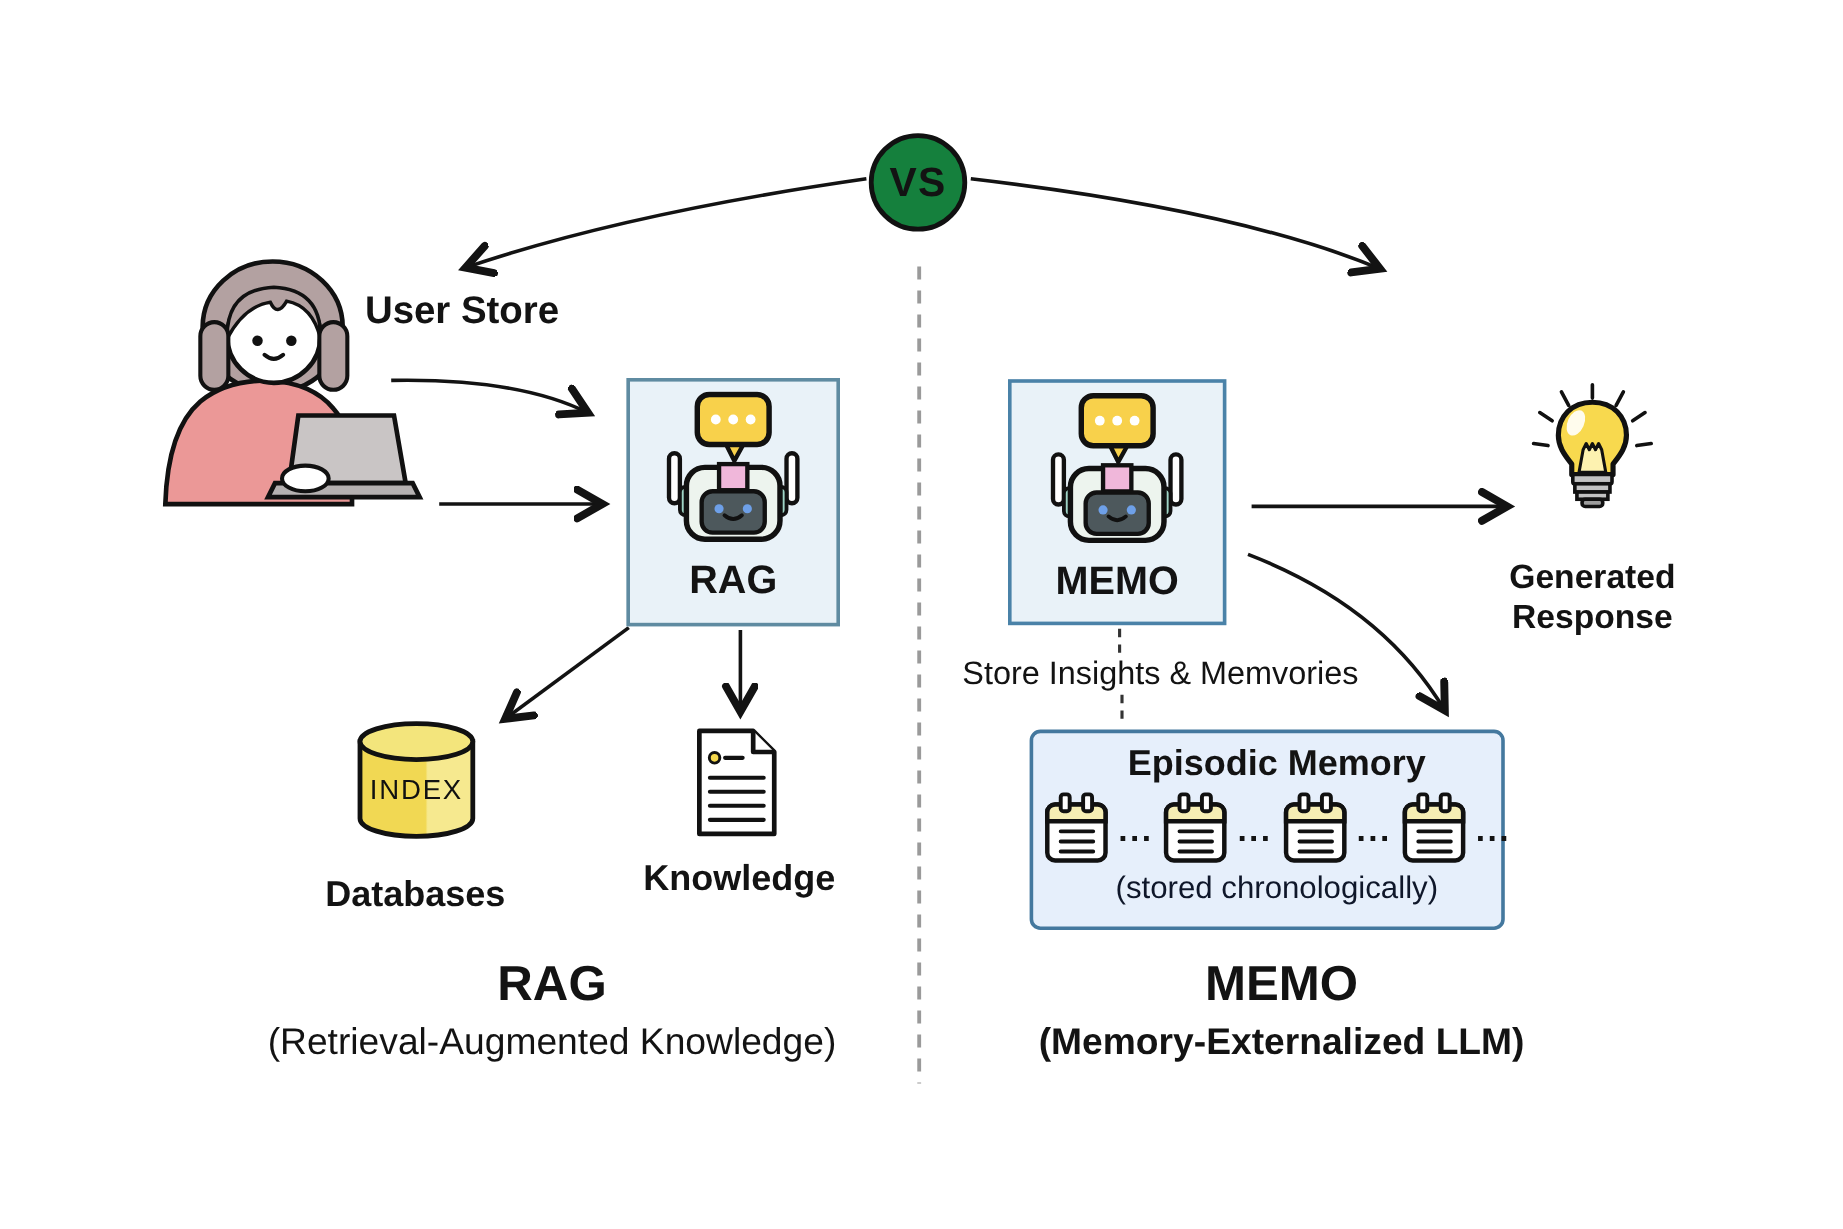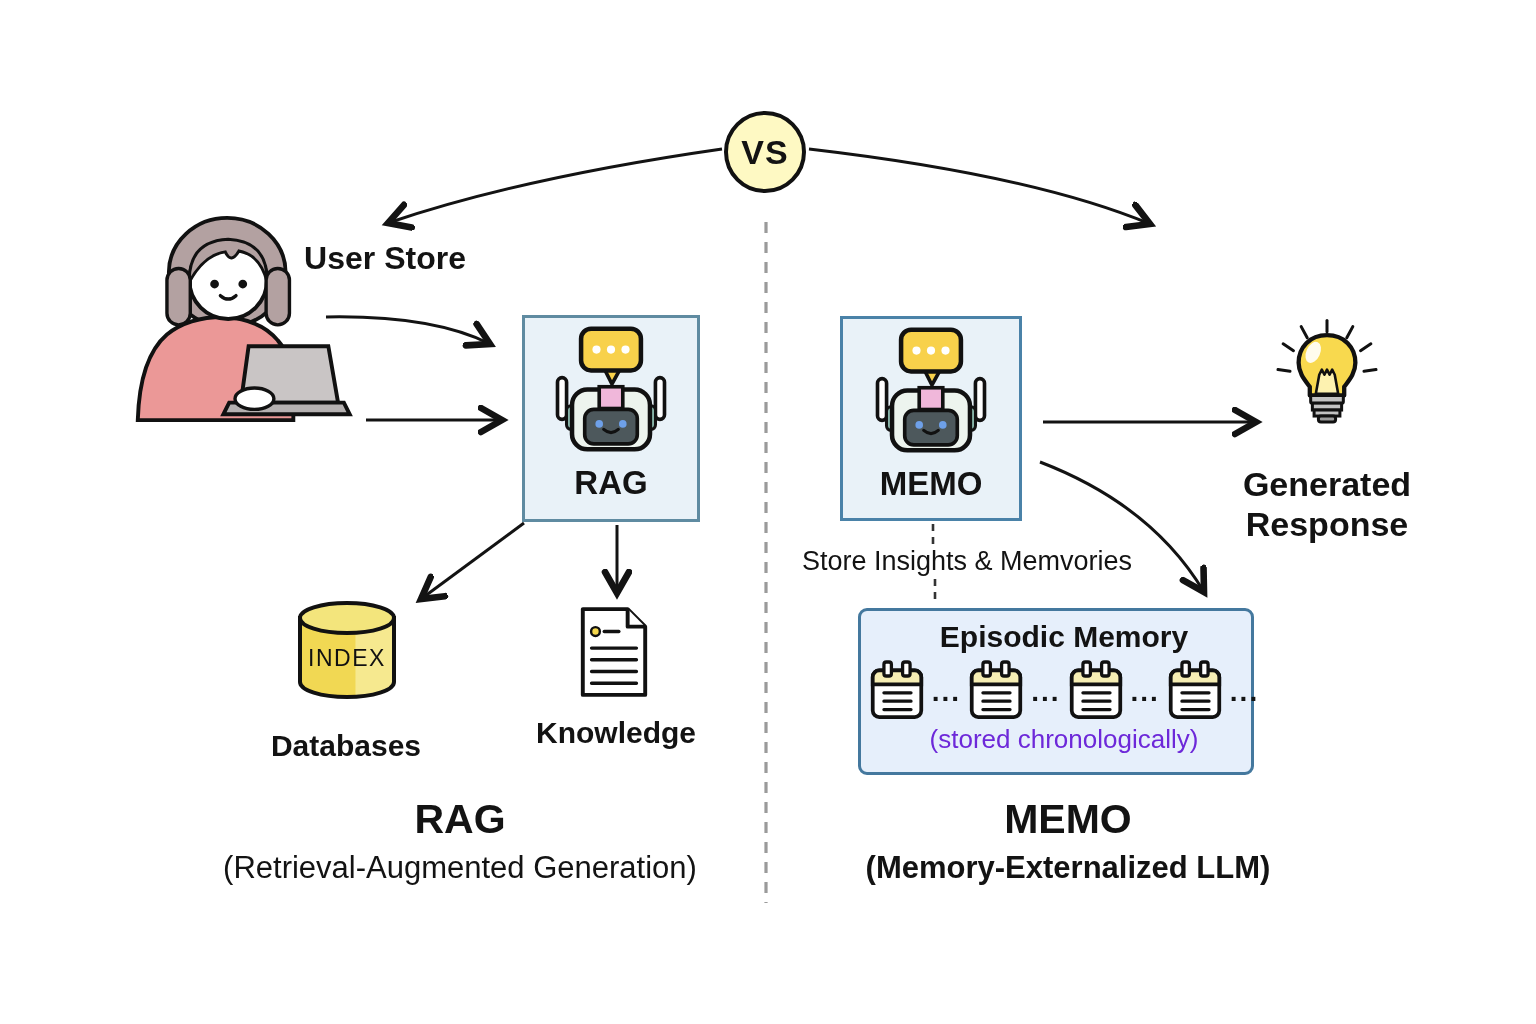--- a/index.html
+++ b/index.html
@@ -5,21 +5,21 @@
   html,body{margin:0;padding:0;background:#fff;}
   .canvas{
     position:relative;width:1536px;height:1024px;background:#ffffff;overflow:hidden;
     font-family:"Liberation Sans",sans-serif;color:#131313;
   }
   .abs{position:absolute;}
   svg text{font-family:"Liberation Sans",sans-serif;}
   .vs-badge{
     left:724px;top:111px;width:82px;height:82px;border:4px solid #111;border-radius:50%;
     display:flex;align-items:center;justify-content:center;font-size:34px;font-weight:700;
-    letter-spacing:1px;background:#fef9c3;box-sizing:border-box;
+    letter-spacing:1px;background:#15803d;box-sizing:border-box;
   }
   .label{white-space:nowrap;}
   .user-query{left:270px;top:240px;width:230px;text-align:center;font-size:32px;font-weight:700;}
   .agent-box{
     background:#e9f2f8;border:3px solid #5f8ba1;box-sizing:border-box;
     display:flex;flex-direction:column;align-items:center;padding-top:8px;
   }
   .rag-box{left:522px;top:315px;width:178px;height:207px;}
   .memo-box{left:840px;top:316px;width:182px;height:205px;border-color:#4a82a8;}
   .agent-label{font-size:33px;font-weight:700;margin-top:2px;}
@@ -27,22 +27,22 @@
   .databases-label{left:246px;top:729px;width:200px;}
   .knowledge-label{left:516px;top:716px;width:200px;}
   .store-label{left:791px;top:546px;width:352px;text-align:center;font-size:27px;font-weight:400;}
   .episodic-box{
     left:858px;top:608px;width:396px;height:167px;background:#e6effb;border:3px solid #44789e;
     border-radius:9px;box-sizing:border-box;display:flex;flex-direction:column;align-items:center;padding-left:16px;
   }
   .episodic-title{font-size:30px;font-weight:700;margin-top:9px;}
   .calendar-row{display:flex;align-items:center;justify-content:center;gap:7px;margin-top:5px;}
   .cal-dots{font-size:28px;font-weight:700;letter-spacing:2px;line-height:1;transform:translateY(2px);}
-  .episodic-caption{font-size:26px;color:#6d28d9;margin-top:3px;}
-  .generated-label{left:1232px;top:464px;width:190px;text-align:center;font-size:34px;font-weight:700;line-height:1.18;}
+  .episodic-caption{font-size:26px;color:#0f172a;margin-top:3px;}
+  .generated-label{left:1232px;top:464px;width:190px;text-align:center;font-size:28px;font-weight:700;line-height:1.18;}
   .big-title{font-size:41px;font-weight:700;text-align:center;}
   .rag-title{left:310px;top:796px;width:300px;}
   .memo-title{left:918px;top:796px;width:300px;}
   .subtitle{font-size:31px;text-align:center;}
   .rag-subtitle{left:160px;top:850px;width:600px;font-weight:400;}
   .memo-subtitle{left:818px;top:850px;width:500px;font-weight:700;}
 </style>
 </head>
 <body>
 
@@ -217,17 +217,17 @@
     <path d="M52,88 L56,66 L59,60 L62,66 L65,60 L68,66 L71,60 L74,66 L78,88 Z" fill="#fdf2b0" stroke="#111" stroke-width="3" stroke-linejoin="round"></path>
     <ellipse cx="49" cy="40" rx="8" ry="13" fill="#ffffff" opacity="0.9" transform="rotate(24 49 40)"></ellipse>
     <rect x="46" y="90" width="38" height="9" rx="2" fill="#c2c2c2" stroke="#111" stroke-width="3.5"></rect>
     <rect x="48" y="99" width="34" height="8" fill="#c2c2c2" stroke="#111" stroke-width="3.5"></rect>
     <rect x="50" y="107" width="30" height="7" fill="#c2c2c2" stroke="#111" stroke-width="3.5"></rect>
     <rect x="55" y="114" width="20" height="7" rx="3" fill="#9d9d9d" stroke="#111" stroke-width="3.5"></rect>
   </svg>
   <div class="abs generated-label">Generated Response</div>
 
   <div class="abs big-title rag-title label">RAG</div>
-  <div class="abs subtitle rag-subtitle label">(Retrieval-Augmented Generation)</div>
+  <div class="abs subtitle rag-subtitle label">(Retrieval-Augmented Knowledge)</div>
   <div class="abs big-title memo-title label">MEMO</div>
   <div class="abs subtitle memo-subtitle label">(Memory-Externalized LLM)</div>
 
 </div>
 
 </body></html>

